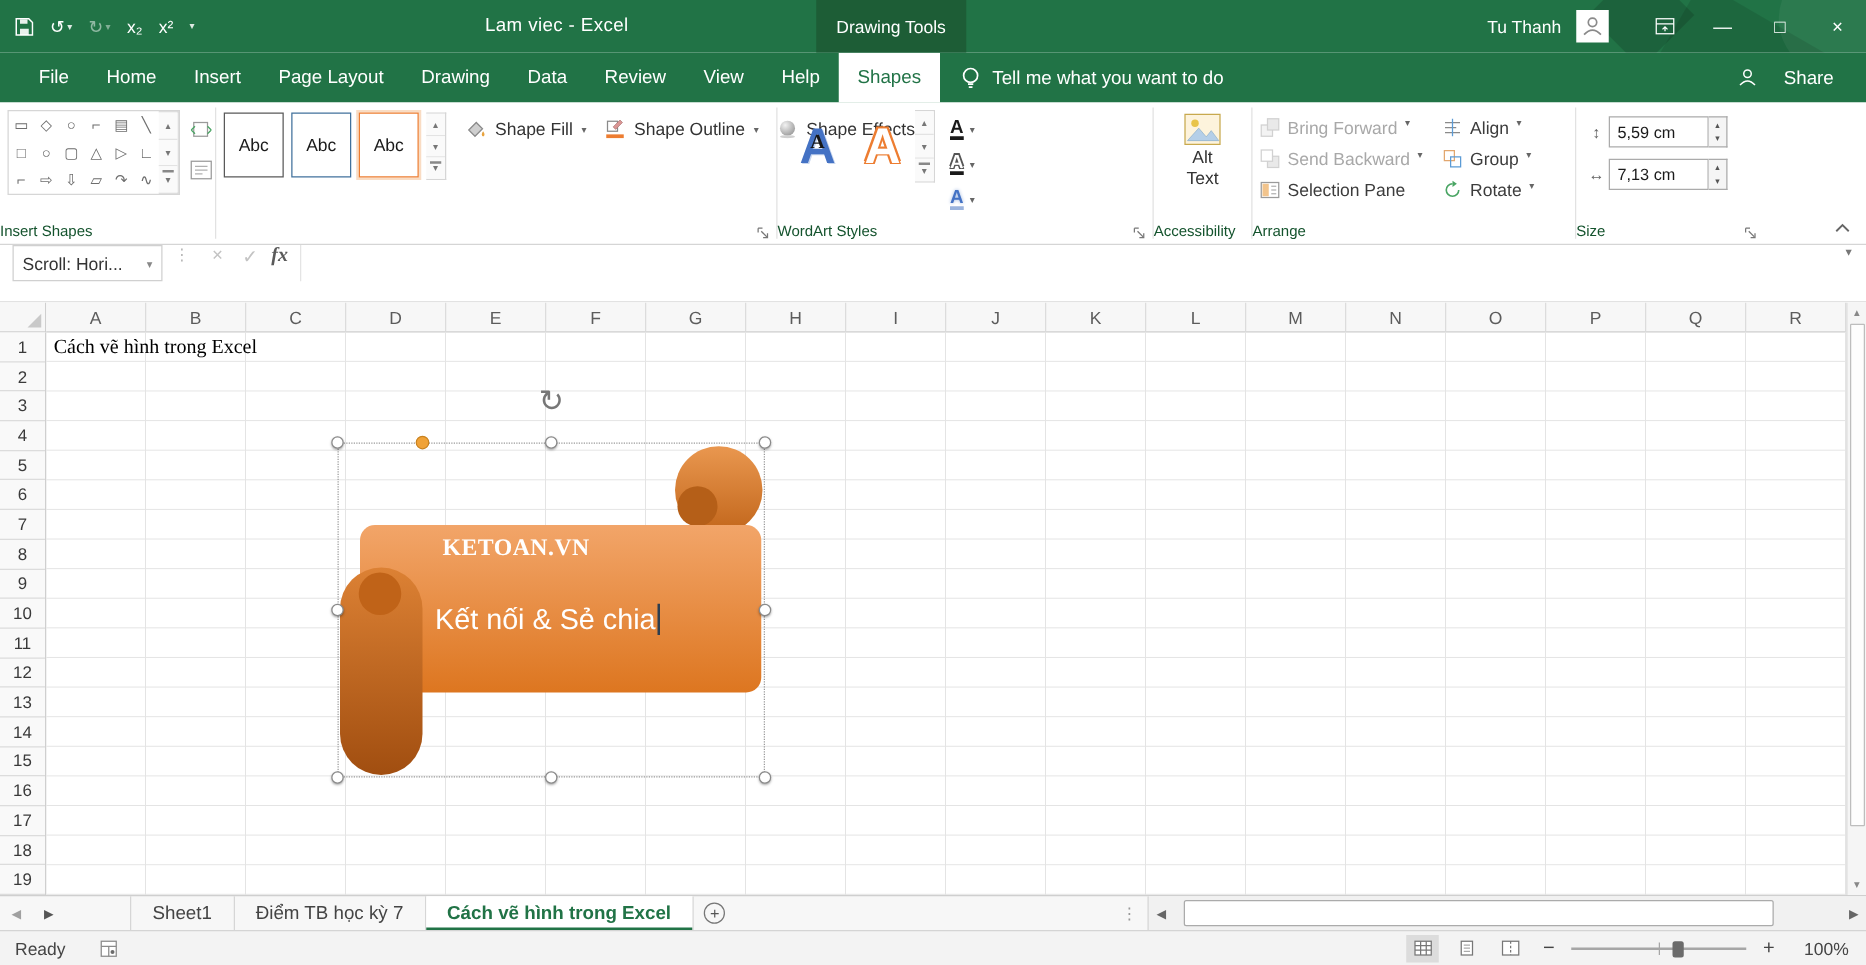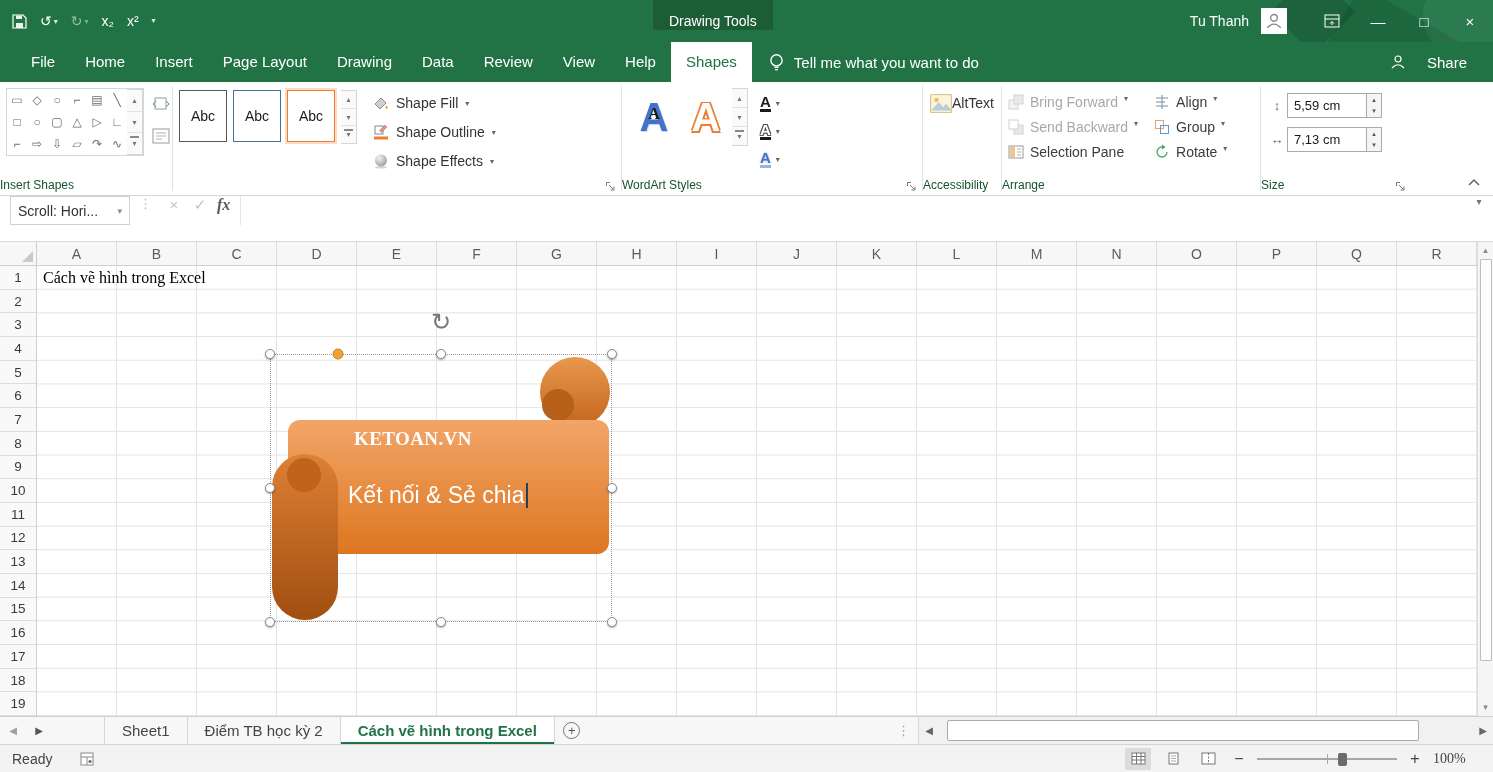--- a/index.html
+++ b/index.html
@@ -12,21 +12,21 @@
   .deco{position:absolute;right:0;top:0;width:300px;height:42px;overflow:hidden;pointer-events:none;}
   .deco i{position:absolute;background:rgba(0,0,0,.14);}
   .deco i:nth-child(1){right:150px;top:-18px;width:60px;height:60px;transform:rotate(45deg);}
   .deco i:nth-child(2){right:40px;top:10px;width:120px;height:80px;transform:rotate(30deg);background:rgba(0,0,0,.10);}
   .deco i:nth-child(3){right:-20px;top:-30px;width:90px;height:90px;border-radius:50%;background:rgba(255,255,255,.05);}
   .qat{position:absolute;left:12px;top:0;height:42px;display:flex;align-items:center;gap:13px;font-size:14px;z-index:2;}
   .qbtn{display:flex;align-items:flex-end;gap:2px;cursor:default;}
   .dim{opacity:.5;}
   .mini-caret{font-size:8px;opacity:.85;line-height:14px;}
   .doc-title{position:absolute;left:388px;top:0;height:42px;line-height:42px;font-size:15px;letter-spacing:.3px;}
-  .ctx-tab{position:absolute;left:653px;top:0;height:30px;line-height:42px;padding:0 16px;background:var(--ctx-green);font-size:14px;z-index:2;}
+  .ctx-tab{position:absolute;left:653px;top:0;height:42px;line-height:42px;padding:0 16px;background:var(--ctx-green);font-size:14px;z-index:2;}
   .tb-right{position:absolute;right:0;top:0;height:42px;display:flex;align-items:center;z-index:2;}
   .user-name{font-size:14px;margin-right:12px;}
   .avatar{width:26px;height:26px;background:#fff;display:flex;align-items:center;justify-content:center;margin-right:22px;}
   .win-btn{width:46px;height:42px;display:flex;align-items:center;justify-content:center;font-size:15px;}
 
   
   .tabrow{height:40px;background:var(--green);display:flex;align-items:stretch;color:#fff;flex:none;}
   .tabs{display:flex;margin-left:16px;}
   .rtab{padding:0 15px;line-height:40px;font-size:15px;white-space:nowrap;}
   .rtab.active{background:#fff;color:var(--green);}
@@ -53,40 +53,40 @@
   .sg-cell{display:flex;align-items:center;justify-content:center;font-size:12px;color:#6e6e6e;}
   .edit-col{display:flex;flex-direction:column;gap:8px;margin-left:5px;padding-top:4px;}
   .ed-btn{width:24px;height:24px;display:flex;align-items:center;justify-content:center;}
 
   
   .g-styles{width:448px;display:flex;}
   .abc-row{display:flex;align-items:flex-start;padding-top:2px;}
   .abc-box{width:48px;height:52px;border:1px solid #595959;background:#fff;display:flex;align-items:center;justify-content:center;font-size:14px;color:#1a1a1a;margin-right:6px;}
   .abc-box.b2{border-color:#41719C;}
   .abc-box.b3{border-color:var(--orange);box-shadow:0 0 0 2px #f9dcc3;color:#1a1a1a;}
-  .ss-buttons{margin-left:10px;display:flex;flex-direction:column;gap:3px;padding-top:2px;}
+  .ss-buttons{margin-left:10px;display:flex;flex-direction:row;gap:3px;padding-top:2px;}
   .rib-btn{display:flex;align-items:center;gap:7px;font-size:14px;color:#333;height:26px;padding:0 6px;white-space:nowrap;}
   .caret{font-size:8px;color:#666;}
 
   
   .g-wordart{width:300px;display:flex;}
   .wa-row{display:flex;align-items:flex-start;padding-top:0;}
   .wa-a{width:52px;height:58px;display:flex;align-items:center;justify-content:center;font-weight:bold;font-size:40px;}
   .wa-a.a1{color:#171717;}
   .wa-a.a2{color:#4472C4;text-shadow:1px 1px 0 #c8d6ee;}
   .wa-a.a3{color:#fff;text-shadow:-1.5px -1.5px 0 var(--orange),1.5px -1.5px 0 var(--orange),-1.5px 1.5px 0 var(--orange),1.5px 1.5px 0 var(--orange);}
   .wa-right{margin-left:8px;display:flex;flex-direction:column;gap:4px;padding-top:3px;}
   .wa-btn{display:flex;align-items:center;gap:5px;height:24px;padding:0 4px;}
   .mini-a{font-size:15px;font-weight:bold;line-height:14px;border-bottom:3px solid #1a1a1a;color:#1a1a1a;}
   .mini-a.outline{color:#fff;text-shadow:-1px -1px 0 #555,1px -1px 0 #555,-1px 1px 0 #555,1px 1px 0 #555;}
   .mini-a.glow{color:#4472C4;border-bottom-color:#9ab3dd;text-shadow:0 0 3px #9ab3dd;}
 
   
   .g-access{width:78px;}
-  .alt-text-btn{width:64px;margin:0 auto;display:flex;align-items:center;font-size:14px;color:#333;line-height:17px;padding-top:2px;}
+  .alt-text-btn{width:64px;margin:0 auto;display:flex;flex-direction:column;align-items:center;font-size:14px;color:#333;line-height:17px;padding-top:2px;}
 
   
   .g-arrange{width:258px;}
   .arr-cols{display:flex;gap:16px;padding-top:6px;}
   .arr-col{display:flex;flex-direction:column;gap:9px;}
   .arr-row{display:flex;gap:6px;font-size:14px;color:#3c3c3c;white-space:nowrap;}
   .arr-row.disabled{color:#a8a8a8;}
   .arr-row.disabled svg{opacity:.45;}
 
   
@@ -156,21 +156,21 @@
   .ready{margin-left:12px;}
   .macro-ic{margin-left:28px;display:flex;align-items:center;}
   .sb-right{margin-left:auto;display:flex;align-items:center;gap:9px;margin-right:14px;}
   .view-btn{width:26px;height:22px;display:flex;align-items:center;justify-content:center;color:#555;font-size:14px;}
   .view-btn.active{background:#dcdcdc;}
   .zoom-ctl{width:18px;text-align:center;font-size:16px;color:#444;}
   .zoom-slider{width:140px;height:18px;position:relative;}
   .z-track{position:absolute;left:0;right:0;top:8px;height:2px;background:#a6a6a6;}
   .z-notch{position:absolute;left:50%;top:4px;width:1px;height:10px;background:#a6a6a6;}
   .z-thumb{position:absolute;left:58%;top:3px;width:9px;height:13px;background:#6b6b6b;border-radius:2px;}
-  .zoom-pct{width:46px;font-family:Liberation Serif, serif;}
+  .zoom-pct{width:46px;text-align:right;}
   svg{display:block;}
 </style>
 </head>
 <body>
 
 <div class="app">
 
   <div class="titlebar">
     <div class="deco">
         <i></i>
@@ -192,20 +192,21 @@
       <span class="qbtn dim">
           <span>↻</span>
           <span class="mini-caret">▾</span>
         </span>
       <span class="qbtn">x₂</span>
       <span class="qbtn">x²</span>
       <span class="qbtn">
           <span class="mini-caret">▾</span>
         </span>
     </div>
+    <div class="doc-title">Lam viec  -  Excel</div>
     <div class="ctx-tab">Drawing Tools</div>
     <div class="tb-right">
       <span class="user-name">Tu Thanh</span>
       <span class="avatar">
         <svg width="18" height="18" viewBox="0 0 16 16">
             <circle cx="8" cy="5.2" r="3" fill="none" stroke="#8a8a8a" stroke-width="1.2"></circle>
             <path d="M2 14 q6 -6.5 12 0" fill="none" stroke="#8a8a8a" stroke-width="1.2"></path>
           </svg>
       </span>
       <span class="win-btn">
@@ -620,21 +621,21 @@
       <div class="vs-thumb"></div>
       <span class="vs-arrow vs-down">▾</span>
     </div>
   </div>
 
   <div class="sheetbar">
     <span class="nav dimmed">◀</span>
     <span class="nav">▶</span>
     <div class="stabs" id="sheet-tabs">
         <div class="stab">Sheet1</div>
-        <div class="stab">Điểm TB học kỳ 2</div>
+        <div class="stab">Điểm TB học kỳ 7</div>
         <div class="stab active">Cách vẽ hình trong Excel</div>
       </div>
     <span class="addsheet">
         <span>+</span>
       </span>
     <span class="tab-dots">⋮</span>
     <div class="hscroll">
       <span class="h-arrow">◀</span>
       <div class="h-track">
           <div class="h-thumb"></div>

